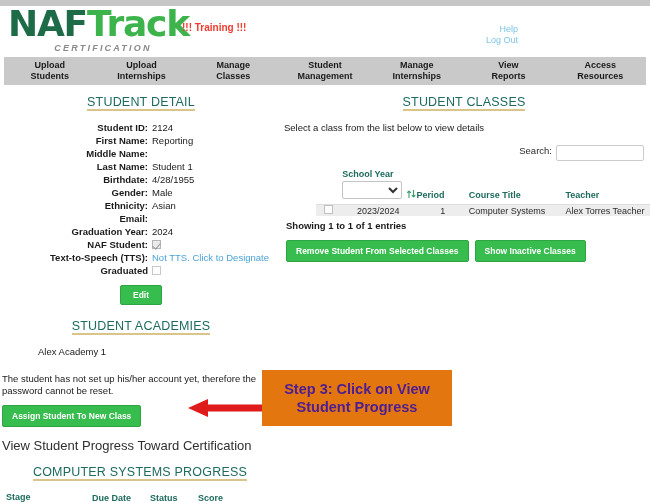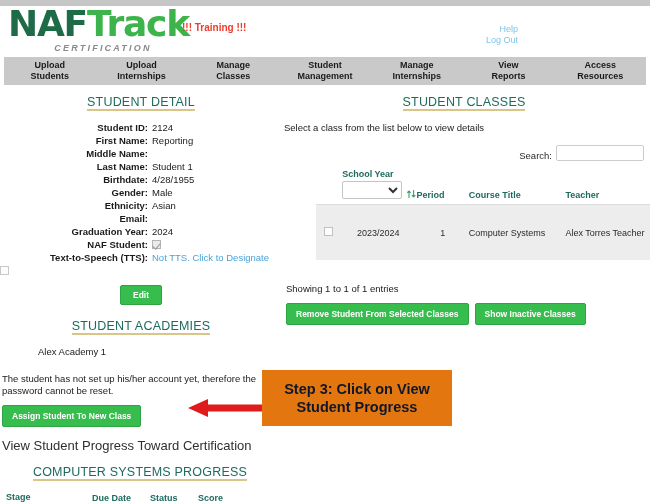--- a/index.html
+++ b/index.html
@@ -219,21 +219,21 @@
   .classes-head-wrap { text-align: center; width: 360px; }
   .select-note {
     margin-top: 11px;
     font-size: 9.5px;
     color: #1a1a1a;
   }
   .search-row {
     margin-top: 12px;
     display: flex;
     justify-content: flex-end;
-    align-items: flex-end;
+    align-items: flex-start;
     padding-right: 6px;
   }
   .search-label { font-size: 9.5px; color: #2b2b2b; margin-right: 4px; }
   .search-input {
     width: 88px; height: 16px;
     border: 1px solid #cccccc;
     border-radius: 2px;
     font-size: 9px;
     padding: 1px 4px;
     font-family: "Liberation Sans", sans-serif;
@@ -275,60 +275,61 @@
     font-weight: bold;
     text-align: left;
     padding: 0 0 4px 0;
     vertical-align: bottom;
     border-bottom: 1px solid #dcdcdc;
   }
   .classes-table td {
     background: #ededed;
     font-size: 9px;
     color: #2b2b2b;
-    padding: 22px 0;
+    padding: 0 0;
   }
   .col-cb { width: 24px; text-align: center; }
   .col-sy { width: 76px; text-align: center; }
   .col-per { width: 52px; text-align: center; }
   .col-ct  { width: 96px; text-align: left; }
   .col-tch { width: 100px; text-align: left; }
 
   .cb-row {
     display: inline-block;
     width: 9px; height: 9px;
     border: 1px solid #c0c0c0;
     background: #fcfcfc;
   }
   .showing-note {
-    margin-top: 23px;
+    margin-top: 4px;
     font-size: 9.5px;
     color: #1a1a1a;
     padding-left: 2px;
+    font-weight: bold;
   }
   .class-btns {
     margin-top: 9px;
     padding-left: 2px;
     display: flex;
     gap: 6px;
   }
 
   
   .callout {
     position: absolute;
     left: 262px; top: 370px;
     width: 190px; height: 56px;
     background: #e3760f;
     display: flex;
     align-items: center;
     justify-content: center;
     text-align: center;
   }
   .callout span {
-    color: #0f172a;
+    color: #4c1d95;
     font-size: 14.5px;
     font-weight: bold;
     line-height: 18px;
     font-family: "Liberation Sans", sans-serif;
   }
   .arrow {
     position: absolute;
     left: 188px; top: 398px;
     width: 76px; height: 20px;
   }
@@ -431,20 +432,21 @@
         <div class="detail-label">NAF Student:</div>
         <div class="detail-value">
           <span class="cb checked"></span>
         </div>
       </div>
       <div class="detail-row">
         <div class="detail-label">Text-to-Speech (TTS):</div>
         <div class="detail-value link-blue">Not TTS. Click to Designate</div>
       </div>
       <div class="detail-row">
+        <div class="detail-label">Graduated</div>
         <div class="detail-value">
           <span class="cb empty"></span>
         </div>
       </div>
     </div>
 
     <div class="edit-btn-wrap">
       <span class="btn-green edit-btn">Edit</span>
     </div>
 

